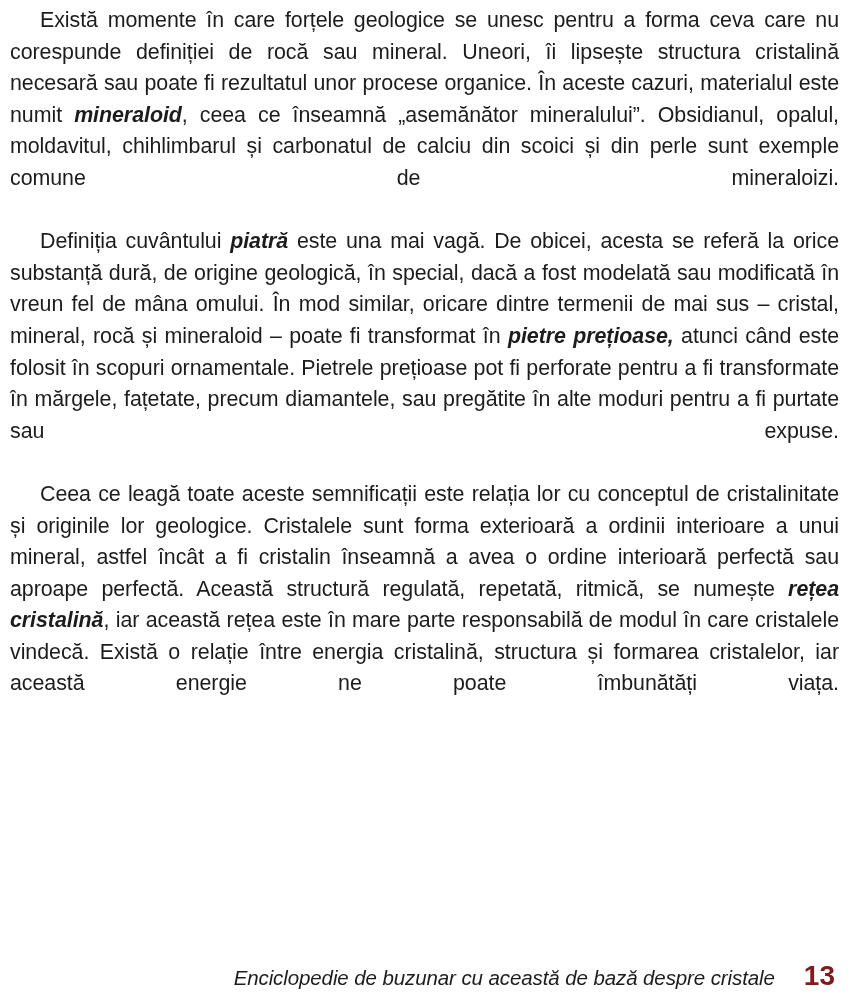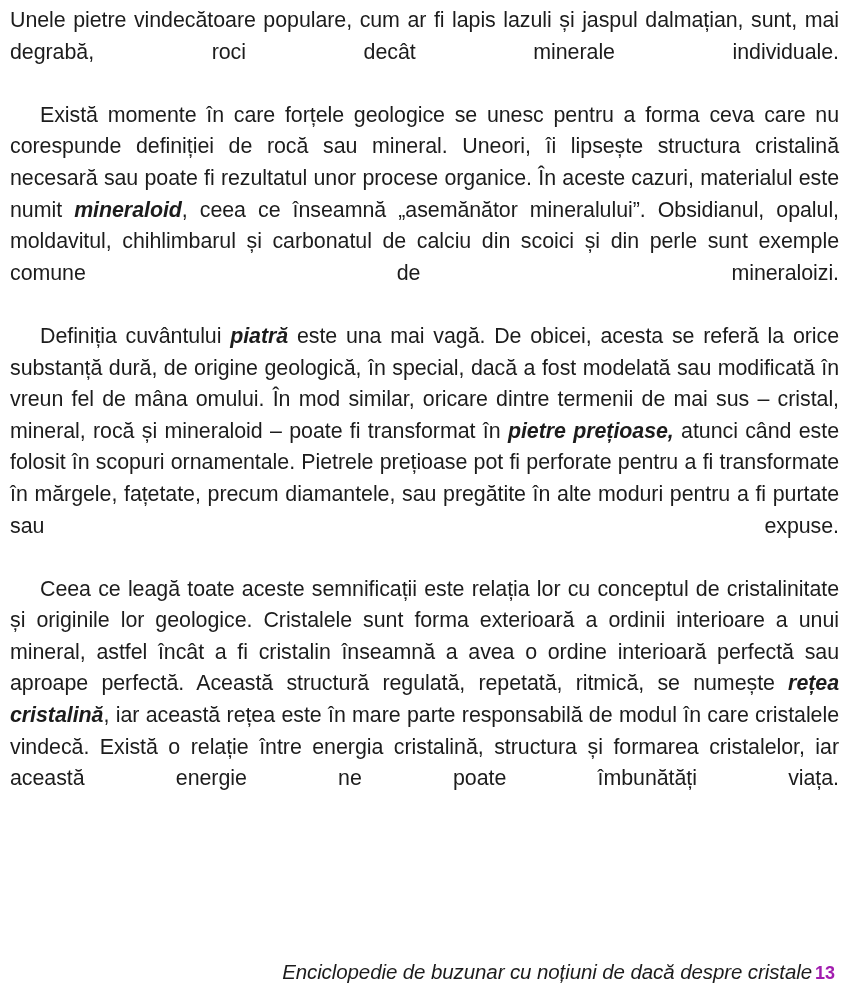--- a/index.html
+++ b/index.html
@@ -76,38 +76,37 @@
 
   .footer-title {
     font-size: 20.5px;
     font-style: italic;
     color: #1c1c1c;
     letter-spacing: -0.1px;
     white-space: nowrap;
   }
 
   .footer-pageno {
-    font-size: 18px;
+    font-size: 28px;
     font-weight: bold;
-    color: #a21caf;
-    margin-left: 3px;
+    color: #7f1d1d;
+    margin-left: 29px;
     white-space: nowrap;
   }
 </style>
 </head>
 <body>
 
 <div class="page">
 
   <div class="text-block">
 
-  <p class="para"><span>Unele pietre vindecătoare populare, cum ar fi lapis lazuli și jaspul dalmațian, sunt, mai degrabă, roci decât minerale individuale.</span></p>
       <p class="para indent"><span>Există momente în care forțele geologice se unesc pentru a forma ceva care nu corespunde definiției de rocă sau mineral. Uneori, îi lipsește structura cristalină necesară sau poate fi rezultatul unor procese organice. În aceste cazuri, materialul este numit </span><em class="it">mineraloid</em><span>, ceea ce înseamnă „asemănător mineralului”. Obsidianul, opalul, moldavitul, chihlimbarul și carbonatul de calciu din scoici și din perle sunt exemple comune de mineraloizi.</span></p>
       <p class="para indent"><span>Definiția cuvântului </span><em class="it">piatră</em><span> este una mai vagă. De obicei, acesta se referă la orice substanță dură, de origine geologică, în special, dacă a fost modelată sau modificată în vreun fel de mâna omului. În mod similar, oricare dintre termenii de mai sus – cristal, mineral, rocă și mineraloid – poate fi transformat în </span><em class="it">pietre prețioase,</em><span> atunci când este folosit în scopuri ornamentale. Pietrele prețioase pot fi perforate pentru a fi transformate în mărgele, fațetate, precum diamantele, sau pregătite în alte moduri pentru a fi purtate sau expuse.</span></p>
       <p class="para indent"><span>Ceea ce leagă toate aceste semnificații este relația lor cu conceptul de cristalinitate și originile lor geologice. Cristalele sunt forma exterioară a ordinii interioare a unui mineral, astfel încât a fi cristalin înseamnă a avea o ordine interioară perfectă sau aproape perfectă. Această structură regulată, repetată, ritmică, se numește </span><em class="it">rețea cristalină</em><span>, iar această rețea este în mare parte responsabilă de modul în care cristalele vindecă. Există o relație între energia cristalină, structura și formarea cristalelor, iar această energie ne poate îmbunătăți viața.</span></p>
     </div>
 
   <div class="footer">
-    <span class="footer-title">Enciclopedie de buzunar cu noțiuni de dacă despre cristale</span>
+    <span class="footer-title">Enciclopedie de buzunar cu această de bază despre cristale</span>
     <span class="footer-pageno">13</span>
   </div>
 
 </div>
 
 </body></html>

